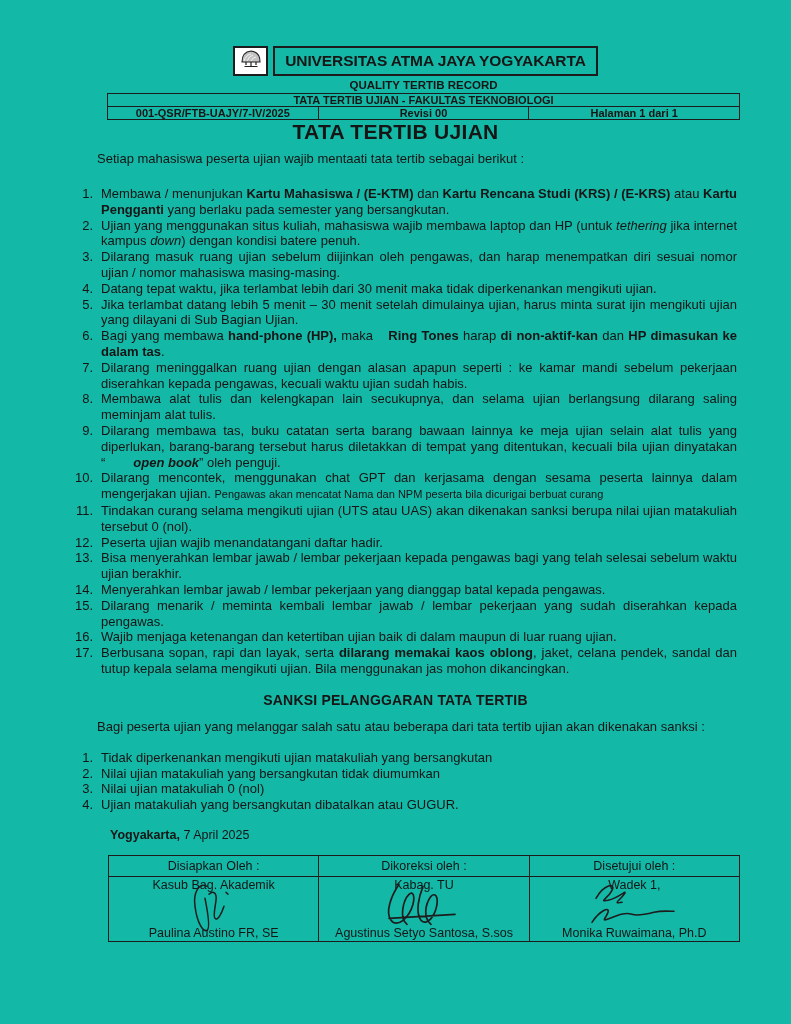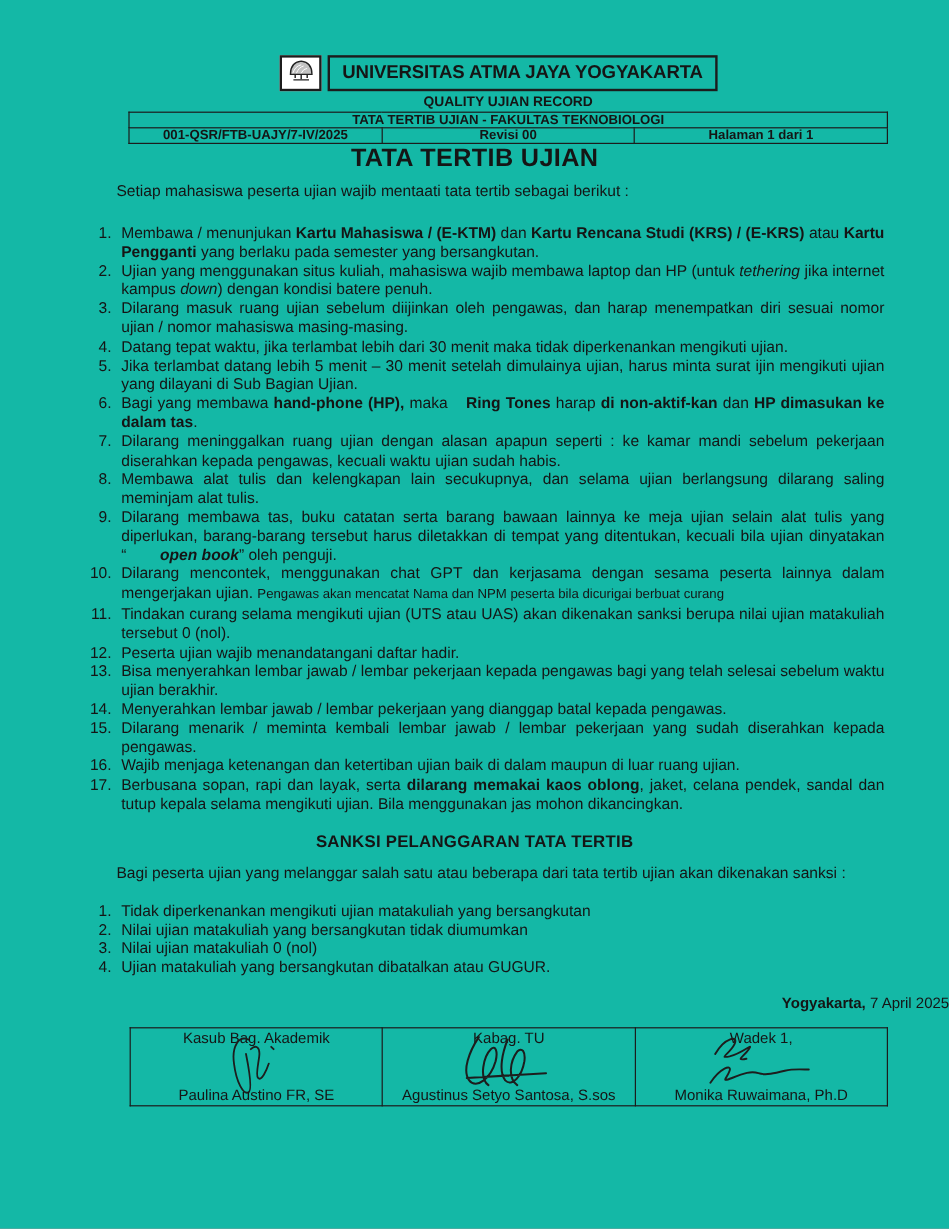--- a/index.html
+++ b/index.html
@@ -26,21 +26,21 @@
   .intro{margin:7px 54px 0 97px;font-size:13px;}
   ol.rules,ol.sanctions{list-style:none;margin:20px 54px 0 63px;padding:0;}
   ol.rules li,ol.sanctions li{display:flex;font-size:13px;line-height:15.8px;}
   .num{flex:0 0 30px;text-align:right;padding-right:8px;}
   .txt{flex:1;text-align:justify;}
   .alt{font-size:11px;}
   .sanksi-h{margin-top:15px;text-align:center;font-weight:700;font-size:14px;letter-spacing:0.2px;}
   .sanksi-p{margin:11px 54px 0 97px;font-size:13px;line-height:16px;text-align:justify;}
   ol.sanctions{margin-top:15px;}
   ol.sanctions li{line-height:15.8px;}
-  .dateline{margin:15px 0 0 110px;font-size:12.5px;text-align:right;}
+  .dateline{margin:15px 0 0 110px;font-size:12.5px;}
   .city{font-weight:700;}
   
   table.sig{margin:13px 0 0 108px;width:632px;border-collapse:collapse;table-layout:fixed;
     font-size:12.5px;}
   table.sig td{border:1.3px solid #1c1c1c;text-align:center;}
   table.sig tr.h td{height:18px;vertical-align:middle;}
   table.sig tr.b td{height:62px;position:relative;vertical-align:top;}
   .role{position:absolute;top:1px;left:0;width:100%;text-align:center;}
   .name{position:absolute;bottom:1px;left:0;width:100%;text-align:center;}
   .sigsvg{position:absolute;left:50%;top:50%;transform:translate(-50%,-52%);}
@@ -57,21 +57,21 @@
           <path d="M3 14 Q3 4 12 3 Q21 4 21 14 Z" fill="#777" fill-opacity="0.45" stroke="#222" stroke-width="1.1"></path>
           <path d="M5 13 Q7 7 12 6 M8 13 Q10 8 14 7 M12 13 Q14 9 17 9" stroke="#fff" stroke-width="0.8" fill="none"></path>
           <path d="M7 14 v3 M12 14 v4 M17 14 v3" stroke="#222" stroke-width="1.2"></path>
           <path d="M5.5 18.5 h13" stroke="#222" stroke-width="1" fill="none"></path>
         </svg>
       </span>
     </div>
     <div class="name-box">UNIVERSITAS ATMA JAYA YOGYAKARTA</div>
   </div>
 
-  <div class="qsr">QUALITY UJIAN RECORD</div>
+  <div class="qsr">QUALITY TERTIB RECORD</div>
 
   <table class="hdr">
     <tbody>
         <tr>
       <td colspan="3">TATA TERTIB UJIAN - FAKULTAS TEKNOBIOLOGI</td>
     </tr>
     <tr>
       <td style="width:200px">001-QSR/FTB-UAJY/7-IV/2025</td>
       <td style="width:113px">Revisi 00</td>
       <td style="width:320px">Halaman  1  dari  1</td>
@@ -176,20 +176,25 @@
         </li>
       </ol>
 
     <div class="dateline">
       <span class="city">Yogyakarta,</span>
       <span>7 April 2025</span>
     </div>
 
     <table class="sig">
       <tbody>
+          <tr class="h">
+        <td>Disiapkan Oleh :</td>
+        <td>Dikoreksi oleh :</td>
+        <td>Disetujui oleh :</td>
+      </tr>
       <tr class="b">
         <td>
           <div class="role">Kasub Bag. Akademik</div>
           <span class="sigsvg">
             <svg width="90" height="56" viewBox="0 0 90 56" fill="none">
               <path d="M38 8 C30 4 24 14 26 28 C28 44 34 54 38 52 C42 50 38 30 36 20 M40 16 C44 12 48 14 47 22 C46 30 44 38 46 40 C49 43 53 34 55 28 M57 14 l2 2" stroke="#1d1d1d" stroke-width="1.5" stroke-linecap="round"></path>
             </svg>
           </span>
           <div class="name">Paulina Austino FR, SE</div>
         </td>

